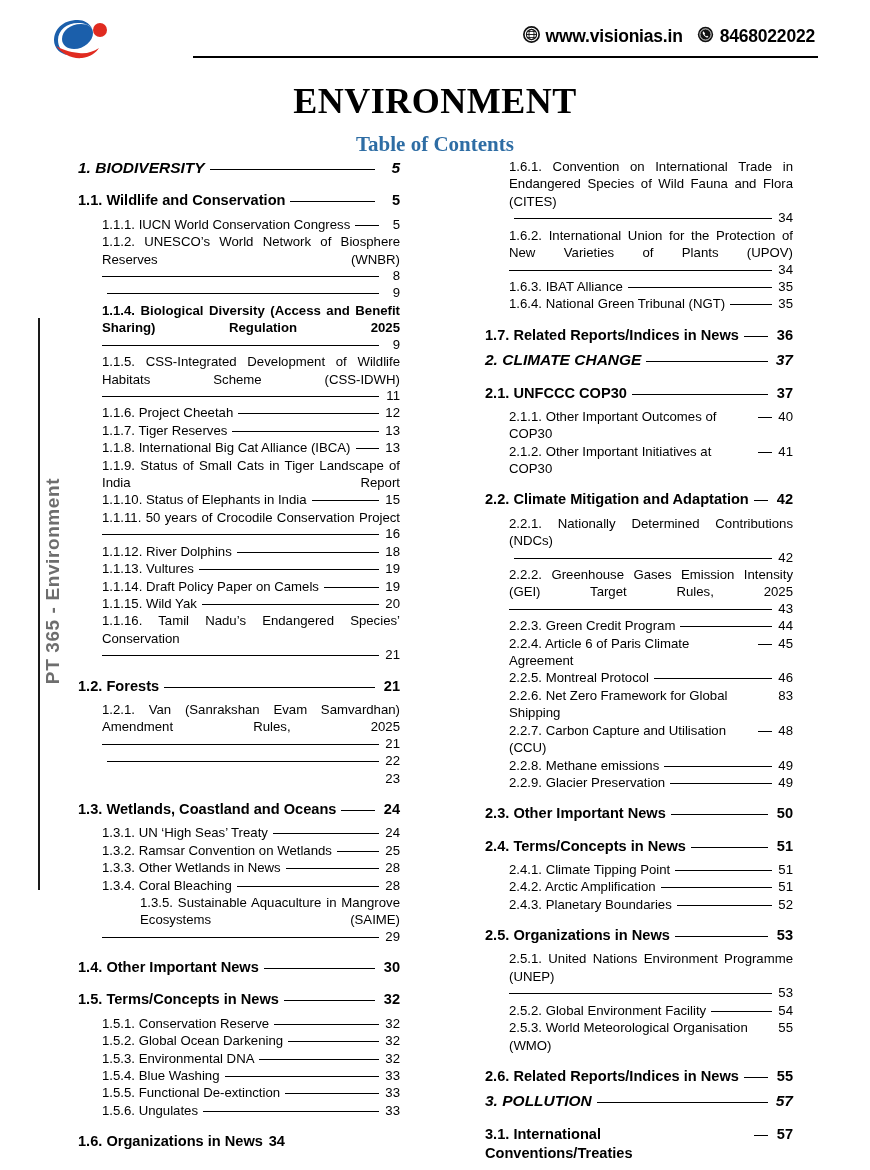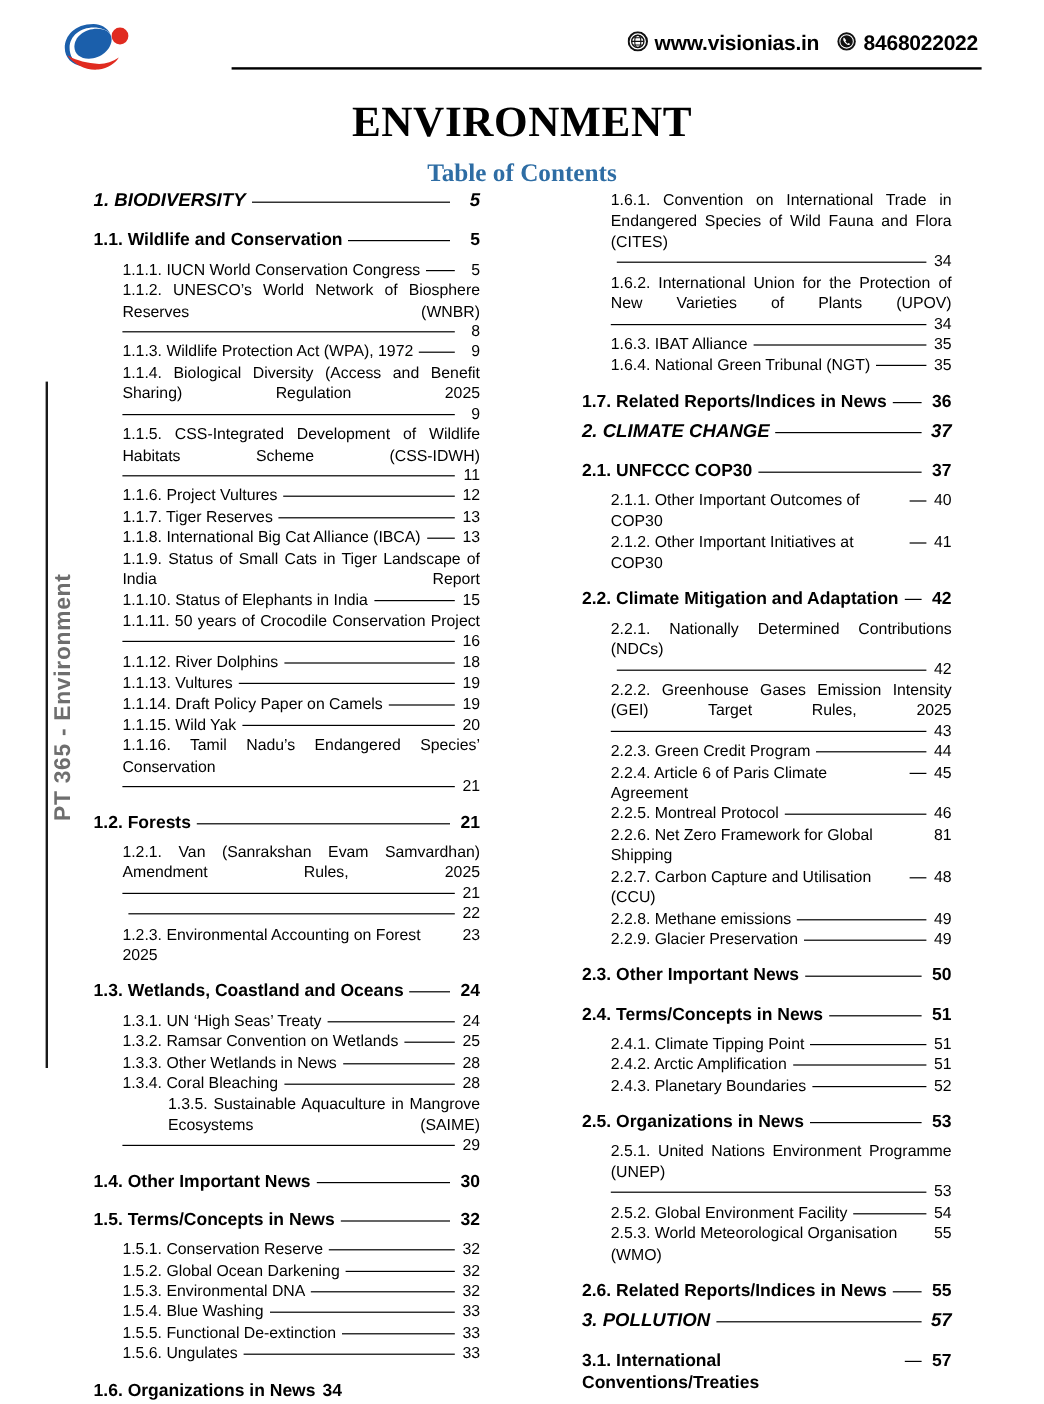--- a/index.html
+++ b/index.html
@@ -157,40 +157,39 @@
           <span class="pg">5</span>
         </div>
         <div class="e lv3" style="text-align: justify;">
           <div style="text-align: justify; text-align-last: justify;"><span style="text-align-last: justify;">1.1.2. UNESCO’s World Network of Biosphere Reserves (WNBR)</span></div>
           <div class="row" style="margin-top: -1px;">
             <span class="lead" style="margin-left: 0px;"></span>
             <span class="pg">8</span>
           </div>
         </div>
         <div class="e lv3 row">
-          <span class="lbl">1.1.3. Wildlife Protection Act (WPA), 1972</span>
           <span class="lead"></span>
           <span class="pg">9</span>
         </div>
         <div class="e lv3" style="text-align: justify;">
-          <div style="text-align: justify; text-align-last: justify;"><span style="text-align-last: justify;">1.1.4. Biological Diversity (Access and Benefit Sharing) Regulation 2025</span></div>
+          <div style="text-align: justify; text-align-last: justify;"><span style="text-align-last: justify; font-weight: bold;">1.1.4. Biological Diversity (Access and Benefit Sharing) Regulation 2025</span></div>
           <div class="row" style="margin-top: -1px;">
             <span class="lead" style="margin-left: 0px;"></span>
             <span class="pg">9</span>
           </div>
         </div>
         <div class="e lv3" style="text-align: justify;">
           <div style="text-align: justify; text-align-last: justify;"><span style="text-align-last: justify;">1.1.5. CSS-Integrated Development of Wildlife Habitats Scheme (CSS-IDWH)</span></div>
           <div class="row" style="margin-top: -1px;">
             <span class="lead" style="margin-left: 0px;"></span>
             <span class="pg">11</span>
           </div>
         </div>
         <div class="e lv3 row">
-          <span class="lbl">1.1.6. Project Vultures</span>
+          <span class="lbl">1.1.6. Project Cheetah</span>
           <span class="lead"></span>
           <span class="pg">12</span>
         </div>
         <div class="e lv3 row">
           <span class="lbl">1.1.7. Tiger Reserves</span>
           <span class="lead"></span>
           <span class="pg">13</span>
         </div>
         <div class="e lv3 row">
           <span class="lbl">1.1.8. International Big Cat Alliance (IBCA)</span>
@@ -249,21 +248,20 @@
           <div class="row" style="margin-top: -1px;">
             <span class="lead" style="margin-left: 0px;"></span>
             <span class="pg">21</span>
           </div>
         </div>
         <div class="e lv3 row">
           <span class="lead"></span>
           <span class="pg">22</span>
         </div>
         <div class="e lv3 row">
-          <span class="lbl">1.2.3. Environmental Accounting on Forest 2025</span>
           <span class="lead" style="border: none; margin: 0px;"></span>
           <span class="pg">23</span>
         </div>
         <div class="e lv2 row">
           <span class="lbl">1.3. Wetlands, Coastland and Oceans</span>
           <span class="lead"></span>
           <span class="pg">24</span>
         </div>
         <div class="e lv3 row">
           <span class="lbl">1.3.1. UN ‘High Seas’ Treaty</span>
@@ -417,21 +415,21 @@
           <span class="pg">45</span>
         </div>
         <div class="e lv3 row">
           <span class="lbl">2.2.5. Montreal Protocol</span>
           <span class="lead"></span>
           <span class="pg">46</span>
         </div>
         <div class="e lv3 row">
           <span class="lbl">2.2.6. Net Zero Framework for Global Shipping</span>
           <span class="lead" style="border: none; margin: 0px;"></span>
-          <span class="pg">81</span>
+          <span class="pg">83</span>
         </div>
         <div class="e lv3 row">
           <span class="lbl">2.2.7. Carbon Capture and Utilisation (CCU)</span>
           <span class="lead"></span>
           <span class="pg">48</span>
         </div>
         <div class="e lv3 row">
           <span class="lbl">2.2.8. Methane emissions</span>
           <span class="lead"></span>
           <span class="pg">49</span>

